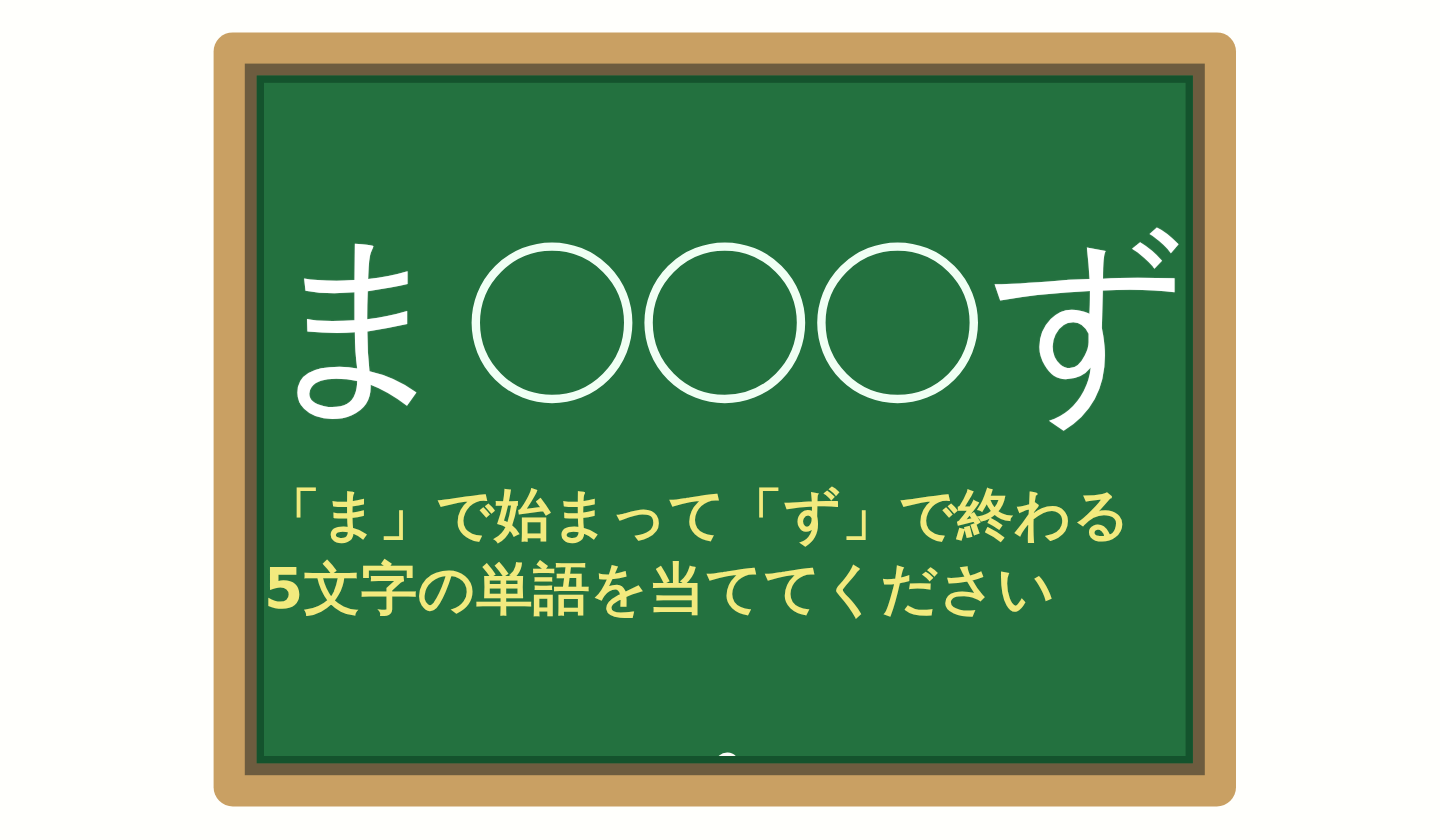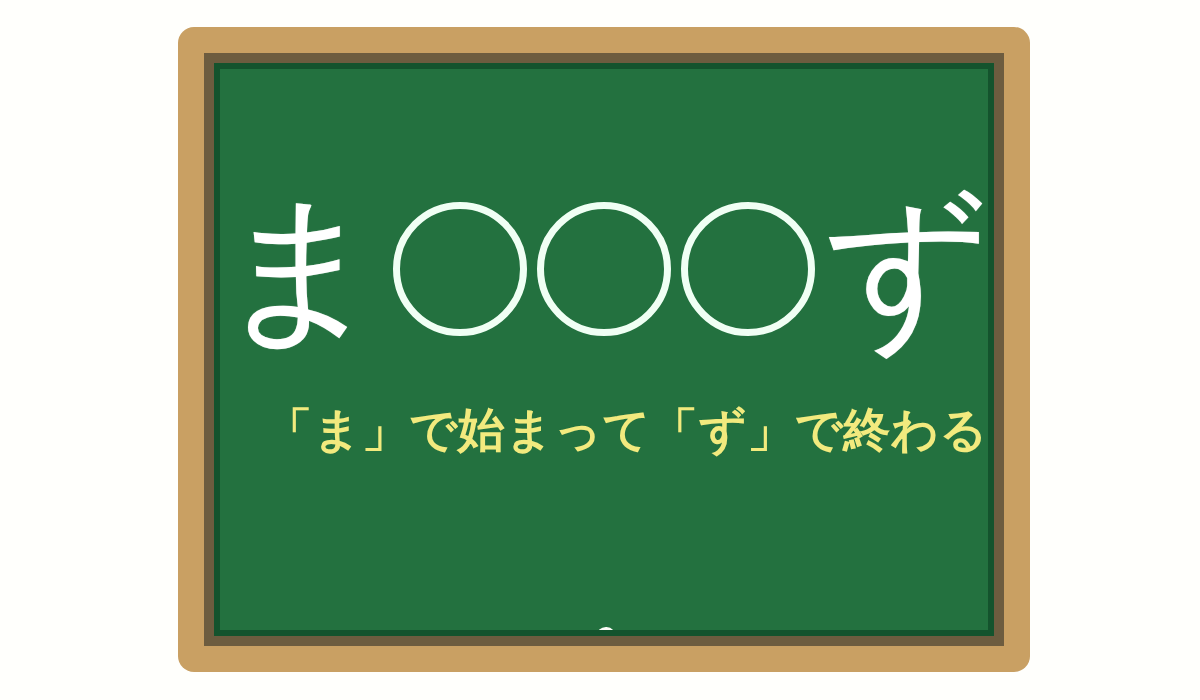--- a/index.html
+++ b/index.html
@@ -86,21 +86,21 @@
     flex: 0 0 auto;
     margin: 0 2px;
   }
 
   
   .hint-block {
     position: absolute;
     left: 0;
     right: 0;
     top: 330px;
-    text-align: right;
+    text-align: left;
   }
 
   .hint-line {
     color: #f2ea7e;
     font-size: 47px;
     line-height: 1.32;
     font-family: "DejaVu Sans", "Liberation Sans", sans-serif;
     font-weight: 700;
     white-space: nowrap;
     letter-spacing: 0.5px;
@@ -155,20 +155,21 @@
         <div class="puzzle-row">
           <span class="kana">ま</span>
           <span class="blank-circle"></span>
           <span class="blank-circle"></span>
           <span class="blank-circle"></span>
           <span class="kana">ず</span>
         </div>
 
         <div class="hint-block">
           <div class="hint-line">「ま」で始まって「ず」で終わる</div>
+          <div class="hint-line">5文字の単語を当ててください</div>
         </div>
 
         <div class="tray-group">
           <div class="eraser">
             <div class="eraser-felt"></div>
 
           </div>
           <div class="chalk-white"></div>
 
         </div>

